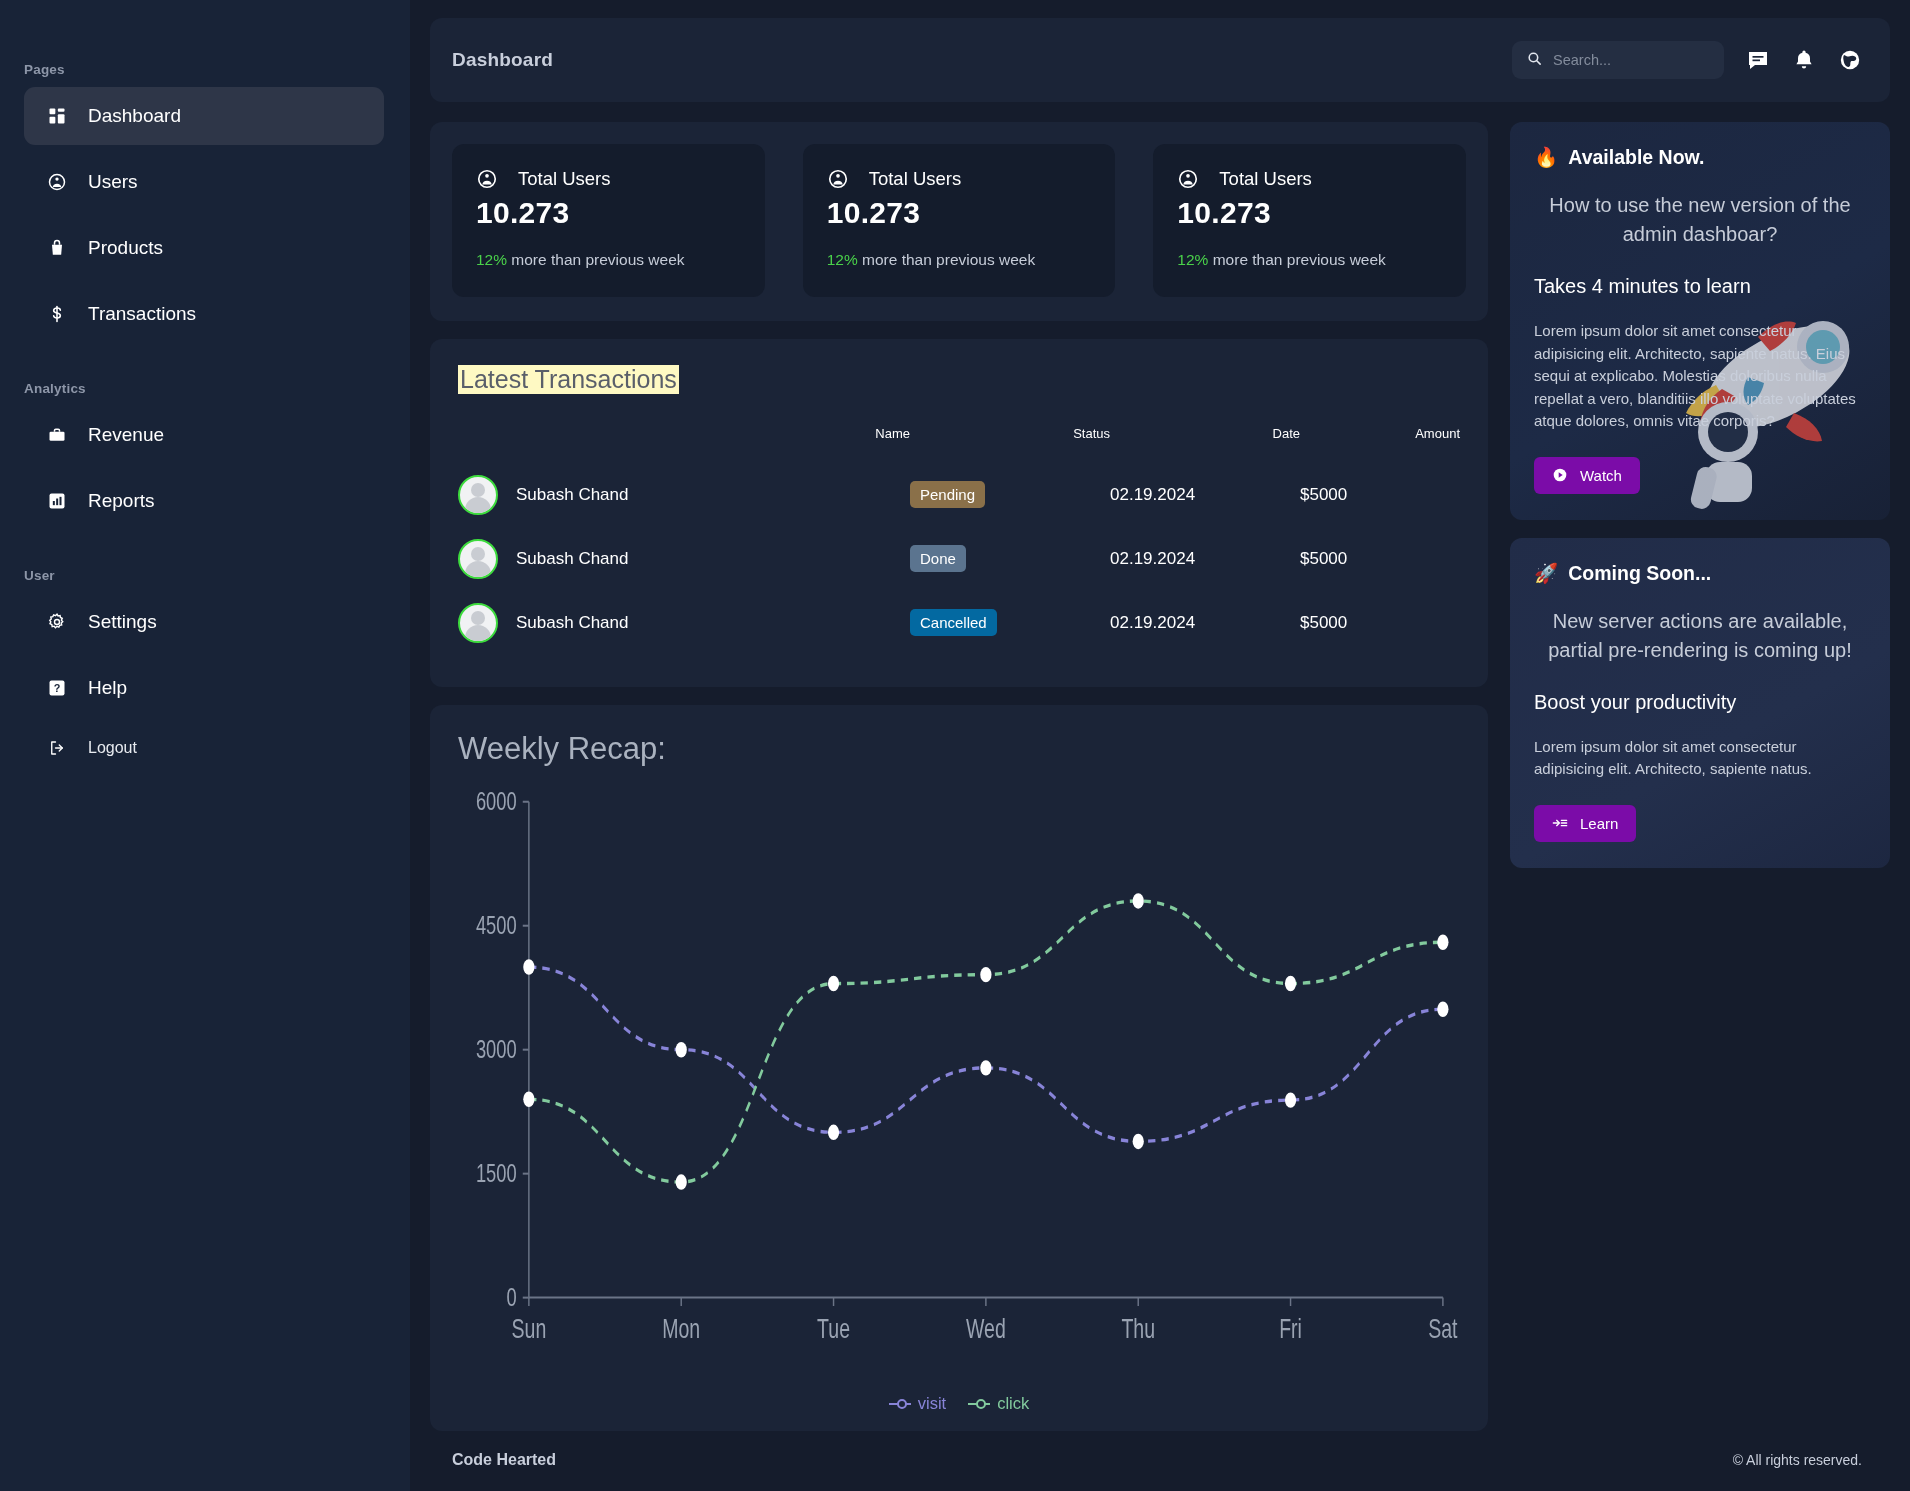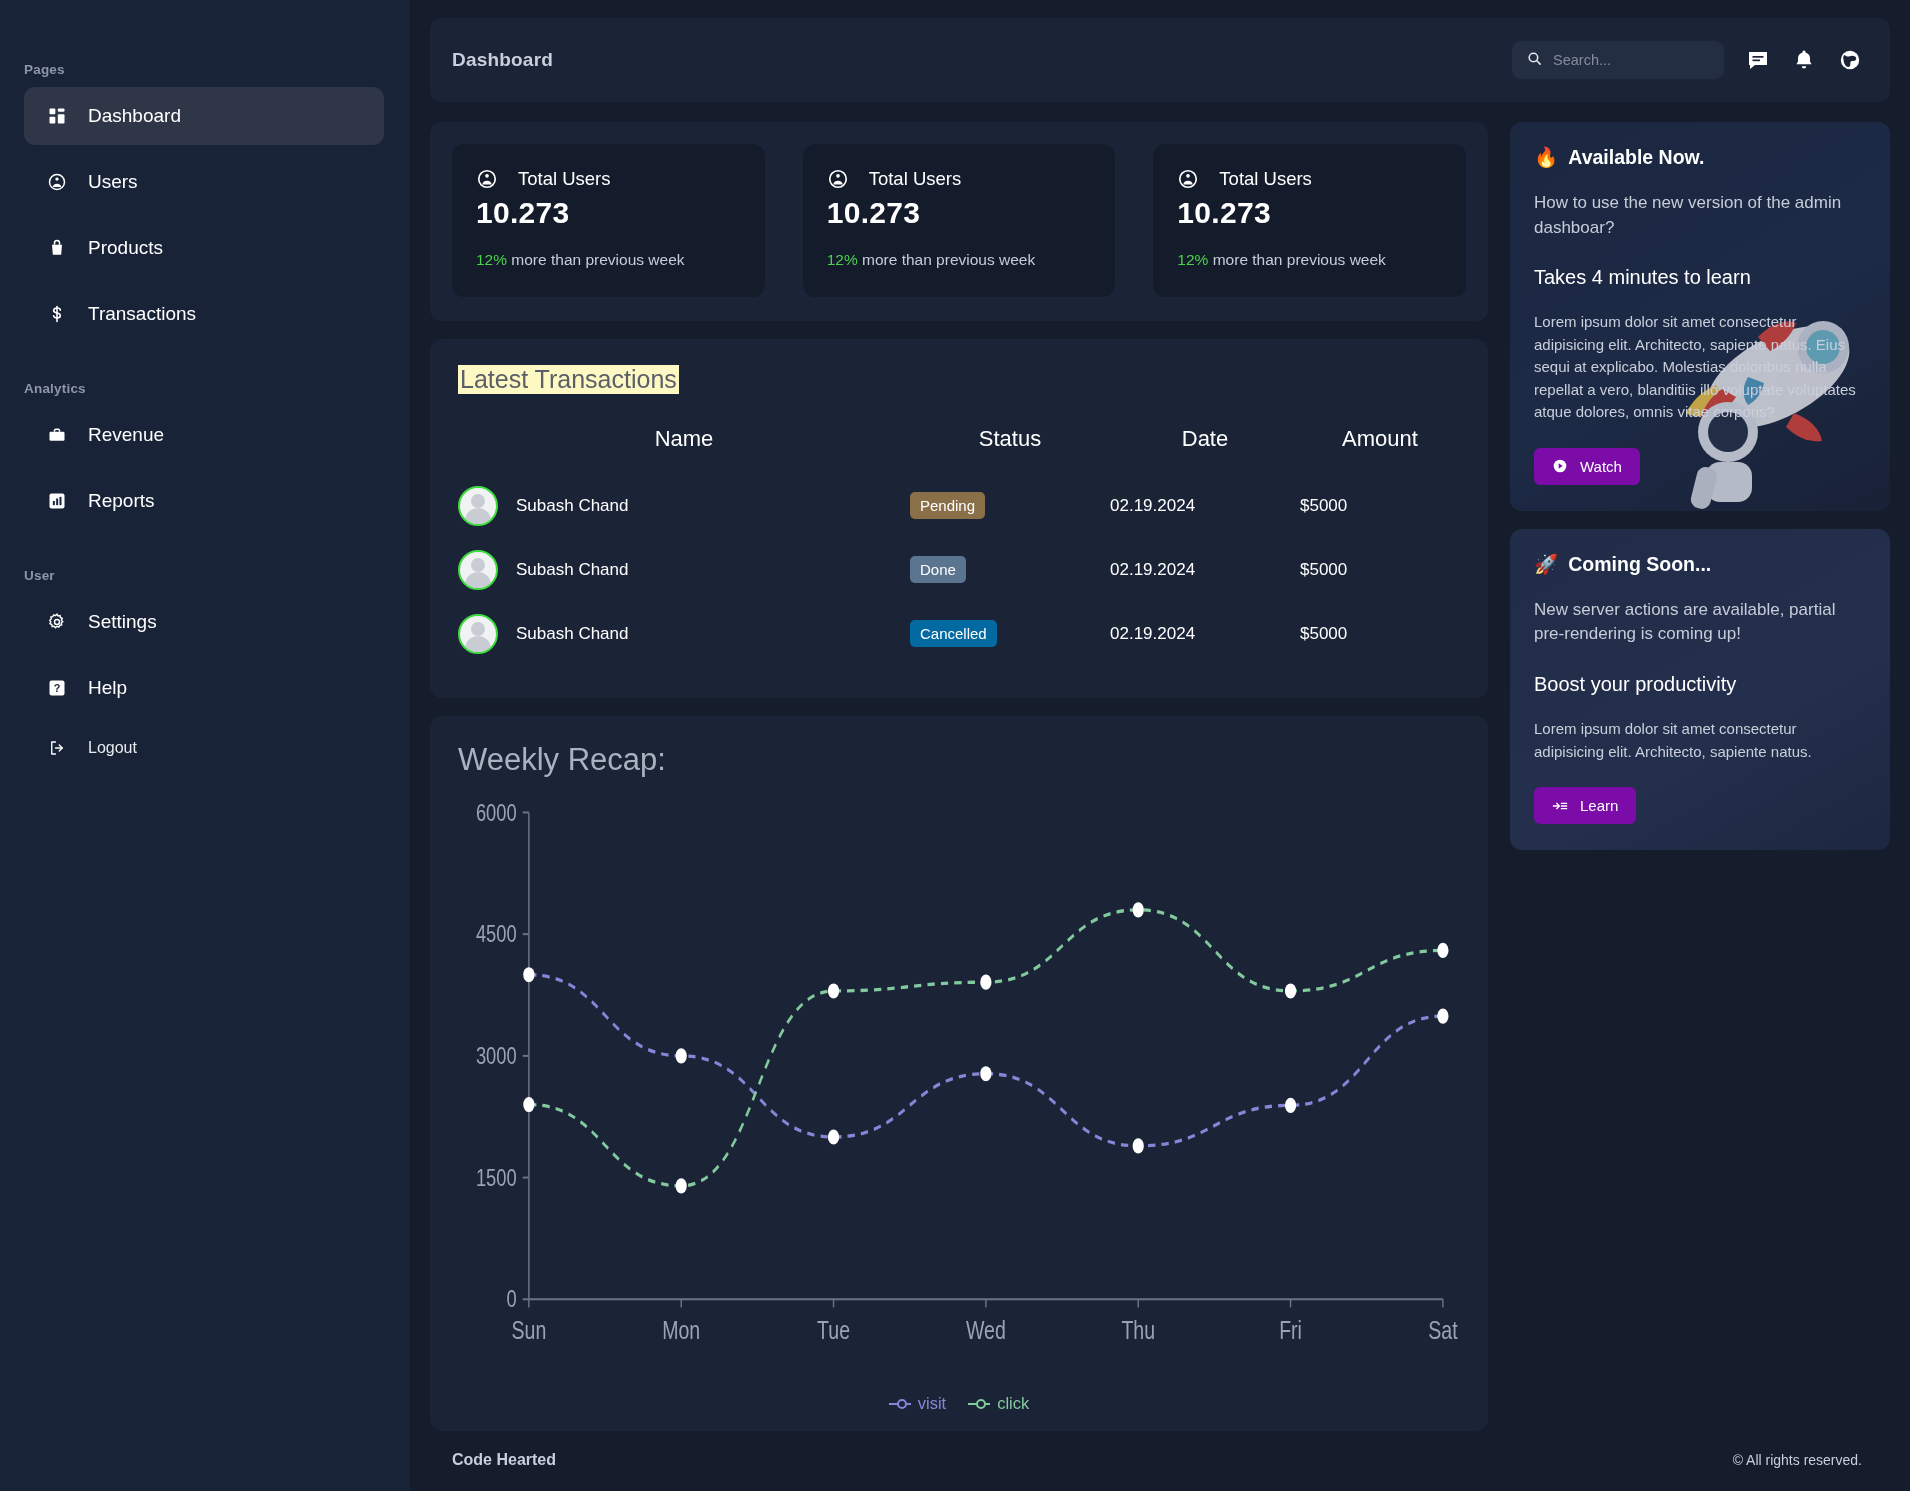--- a/index.html
+++ b/index.html
@@ -105,21 +105,21 @@
 
   
   .trans-panel { padding: 26px 28px 32px 28px; }
   .trans-title {
     font-size: 25px; color: #9aa3b2; font-weight: normal;
     background: #fef9c3; color: #5a5f6a;
     display: inline-block; padding: 0 2px; margin-bottom: 24px;
   }
   table.trans { width: 100%; border-collapse: collapse; }
   table.trans th {
-    text-align: center; font-size: 22px; font-weight: normal; color: #ffffff;
+    text-align: right; font-size: 13px; font-weight: normal; color: #ffffff;
     padding: 8px 0 22px 0;
   }
   table.trans td { padding: 12px 0; font-size: 17px; color: #ffffff; vertical-align: middle; }
   .cell-name { display: flex; align-items: center; gap: 18px; }
   .ava-sm {
     width: 40px; height: 40px; border-radius: 50%;
     border: 2.5px solid #3ddb3d; background: #f1f2f4;
     position: relative; flex: 0 0 40px; overflow: hidden;
   }
   .ava-sm::before {
@@ -160,21 +160,21 @@
     border: 2px solid currentColor; box-sizing: content-box;
   }
 
   
   .side-card {
     border-radius: 12px; padding: 24px 24px 26px 24px; position: relative; overflow: hidden;
   }
   .side-card.one { background: linear-gradient(150deg, #1c2740 0%, #1d2a46 55%, #182136 100%); }
   .side-card.two { background: linear-gradient(150deg, #212c48 0%, #232f4c 60%, #1d2741 100%); }
   .side-head { display:flex; align-items:center; gap: 10px; font-size: 19.5px; font-weight: bold; margin-bottom: 22px; position: relative; z-index:2; }
-  .side-sub { font-size: 17px; color: #c6ccd8; line-height: 1.45; margin-bottom: 26px; position: relative; z-index:2; }
+  .side-sub { font-size: 20px; color: #c6ccd8; line-height: 1.45; margin-bottom: 26px; position: relative; z-index:2;text-align:center; }
   .side-h2 { font-size: 20px; color: #ffffff; margin-bottom: 22px; position: relative; z-index:2; }
   .side-body { font-size: 15px; color: #c9cfdb; line-height: 1.5; margin-bottom: 24px; position: relative; z-index:2; }
   .btn {
     display: inline-flex; align-items: center; gap: 12px;
     background: #7b0ca8; color: #fff; border: 0; border-radius: 6px;
     padding: 10px 18px; font-size: 15px; cursor: pointer; position: relative; z-index:2;
     font-family: "Liberation Sans", sans-serif;
   }
   .btn svg { width: 16px; height: 16px; display: block; }
   .deco-rocket { position: absolute; right: -18px; top: 105px; width: 300px; height: 300px; opacity: .95; z-index: 1; pointer-events:none; }

